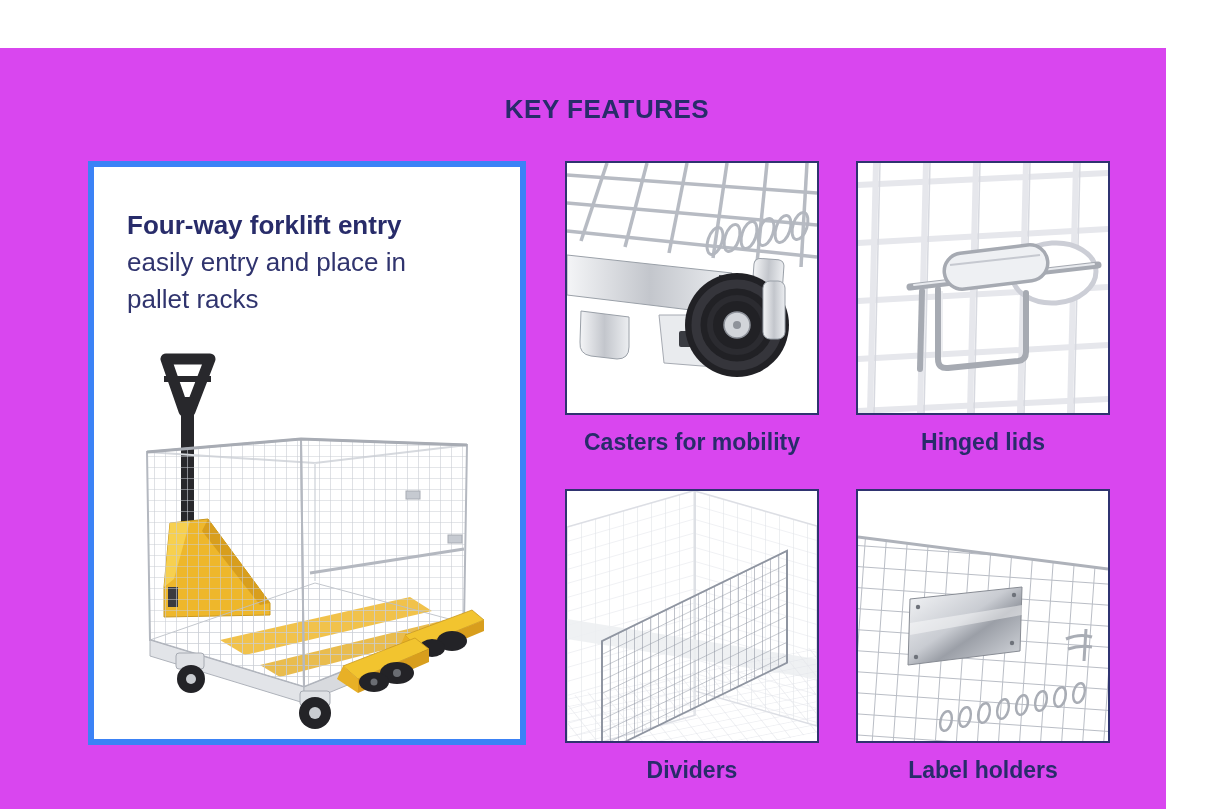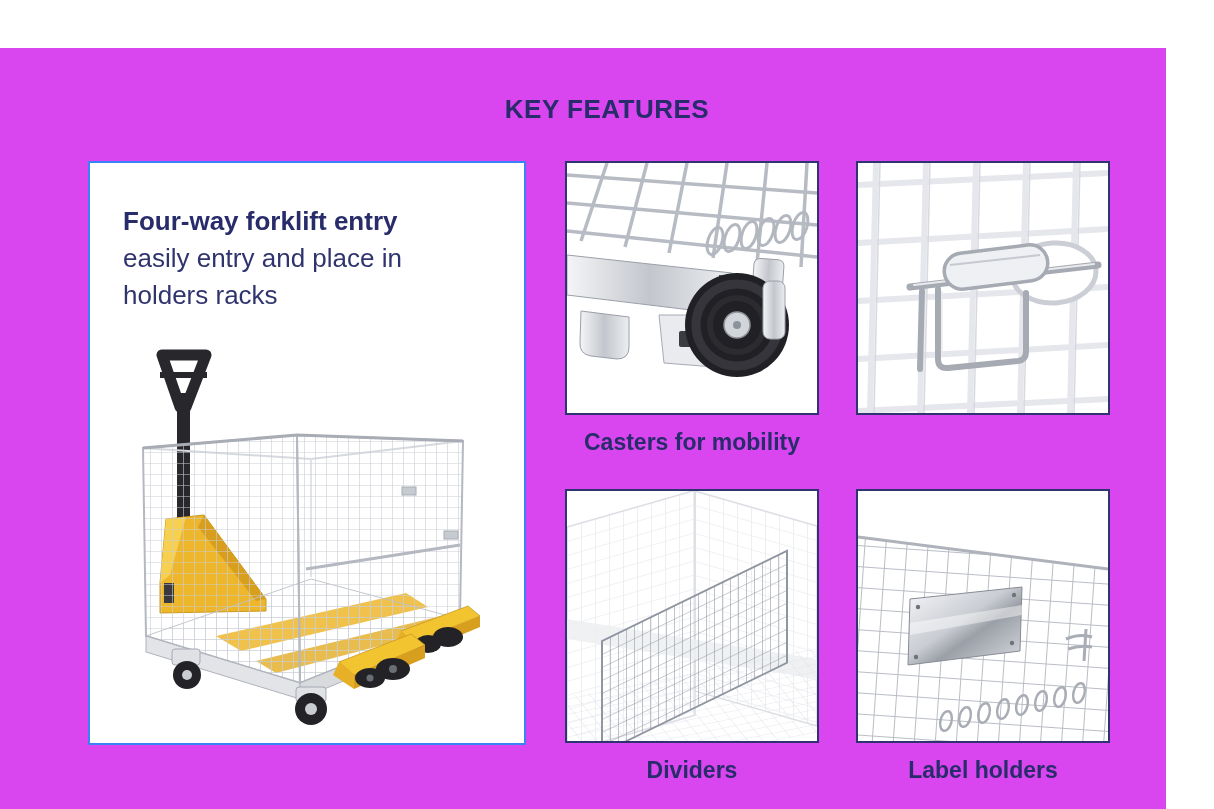--- a/index.html
+++ b/index.html
@@ -6,21 +6,21 @@
   .canvas{
     position:relative;width:1166px;height:809px;background:#d946ef;overflow:hidden;
     font-family:"Liberation Sans",sans-serif;color:#282c6a;margin-top:48px;
   }
   .page-title{
     position:absolute;left:0;top:46px;width:1214px;text-align:center;
     font-size:26px;font-weight:bold;letter-spacing:.5px;color:#282c6a;
   }
   .main-panel{
     position:absolute;left:88px;top:113px;width:438px;height:584px;
-    border:2px solid #3b82f6;box-sizing:border-box;background:#ffffff;
+    border:6px solid #3b82f6;box-sizing:border-box;background:#ffffff;
   }
   .main-text{position:absolute;left:33px;top:40px;line-height:37px;}
   .main-heading{font-size:26px;font-weight:bold;color:#282c6a;}
   .main-desc{font-size:26px;font-weight:normal;color:#30346e;}
   .main-art{position:absolute;left:16px;top:168px;}
   .card{position:absolute;width:254px;margin:0;}
   .card-caster{left:565px;top:113px;}
   .card-hinged{left:856px;top:113px;}
   .card-divider{left:565px;top:441px;}
   .card-label{left:856px;top:441px;}
@@ -37,21 +37,21 @@
 
 <div class="canvas">
 
   <div class="page-title">KEY FEATURES</div>
 
   <section class="main-panel">
     <div class="main-text">
       <div class="main-heading"></div>
       <div class="main-heading">Four-way forklift entry</div>
       <div class="main-desc">easily entry and place in</div>
-      <div class="main-desc">holders racks</div>
+      <div class="main-desc">pallet racks</div>
     </div>
 
     <svg class="main-art" width="404" height="404" viewBox="0 0 404 404" aria-hidden="true">
       <defs>
         <pattern id="mMesh" width="11" height="11" patternUnits="userSpaceOnUse">
           <path d="M11,0 L0,0 L0,11" fill="none" stroke="#c9cdd4" stroke-width="1.2"></path>
         </pattern>
         <linearGradient id="mMetal" x1="0" y1="0" x2="0" y2="1">
           <stop offset="0" stop-color="#f0f1f4"></stop>
             <stop offset=".55" stop-color="#d2d5da"></stop>
@@ -193,20 +193,21 @@
           <line x1="52" y1="124" x2="240" y2="102" stroke="#a6aab2" stroke-width="7" stroke-linecap="round"></line>
           <line x1="56" y1="122" x2="236" y2="101" stroke="#e8eaee" stroke-width="2" stroke-linecap="round"></line>
           <rect x="86" y="86" width="104" height="36" rx="18" fill="#eef0f3" stroke="#a6aab2" stroke-width="3.5" transform="rotate(-7 138 104)"></rect>
           <line x1="92" y1="102" x2="182" y2="92" stroke="#c6c9d0" stroke-width="2"></line>
           <path d="M80,126 L80,196 Q80,206 90,205 L160,198 Q168,197 168,189 L168,130" fill="none" stroke="#a6aab2" stroke-width="6" stroke-linejoin="round" stroke-linecap="round"></path>
           <path d="M84,128 L84,194" stroke="#e8eaee" stroke-width="1.5"></path>
           <line x1="64" y1="128" x2="62" y2="206" stroke="#a6aab2" stroke-width="6" stroke-linecap="round"></line>
         </g>
       </svg>
     </div>
+    <figcaption class="caption">Hinged lids</figcaption>
   </figure>
 
   <figure class="card card-label">
     <div class="imgbox">
       <svg width="250" height="250" viewBox="0 0 250 250" aria-hidden="true">
         <defs>
           <pattern id="lM" width="21" height="21" patternUnits="userSpaceOnUse">
             <path d="M21,0 L0,0 L0,21" fill="none" stroke="#b9bdc5" stroke-width="2"></path>
           </pattern>
           <linearGradient id="lSteel" x1="0" y1="0" x2="1" y2="1">

